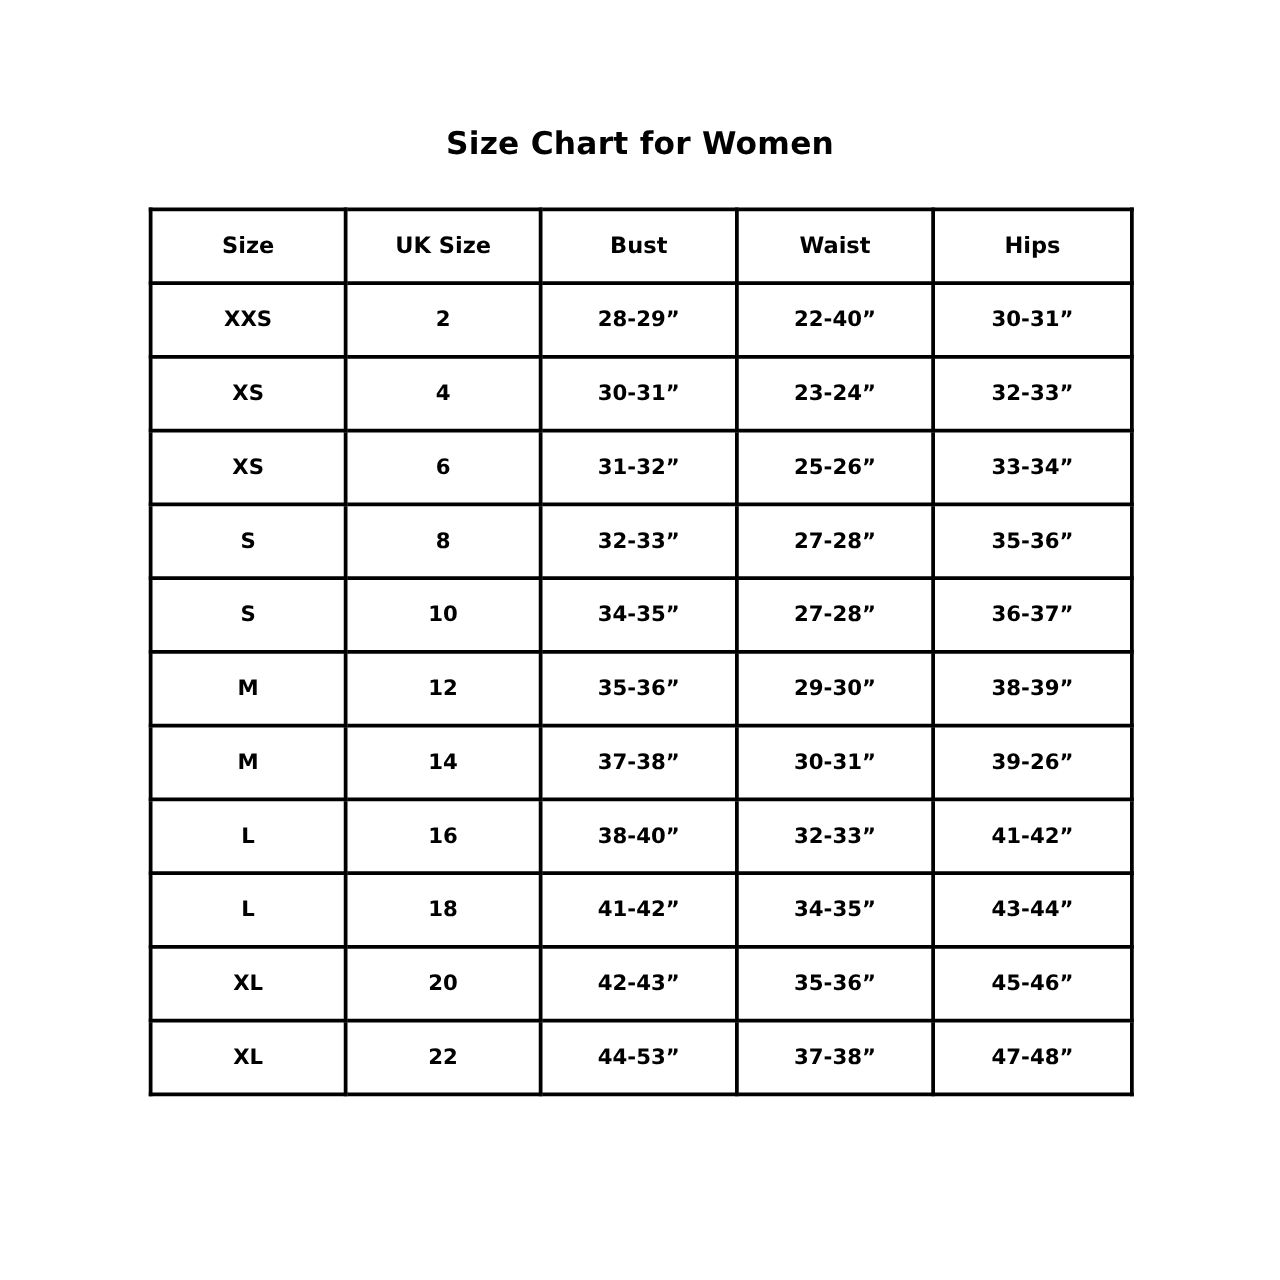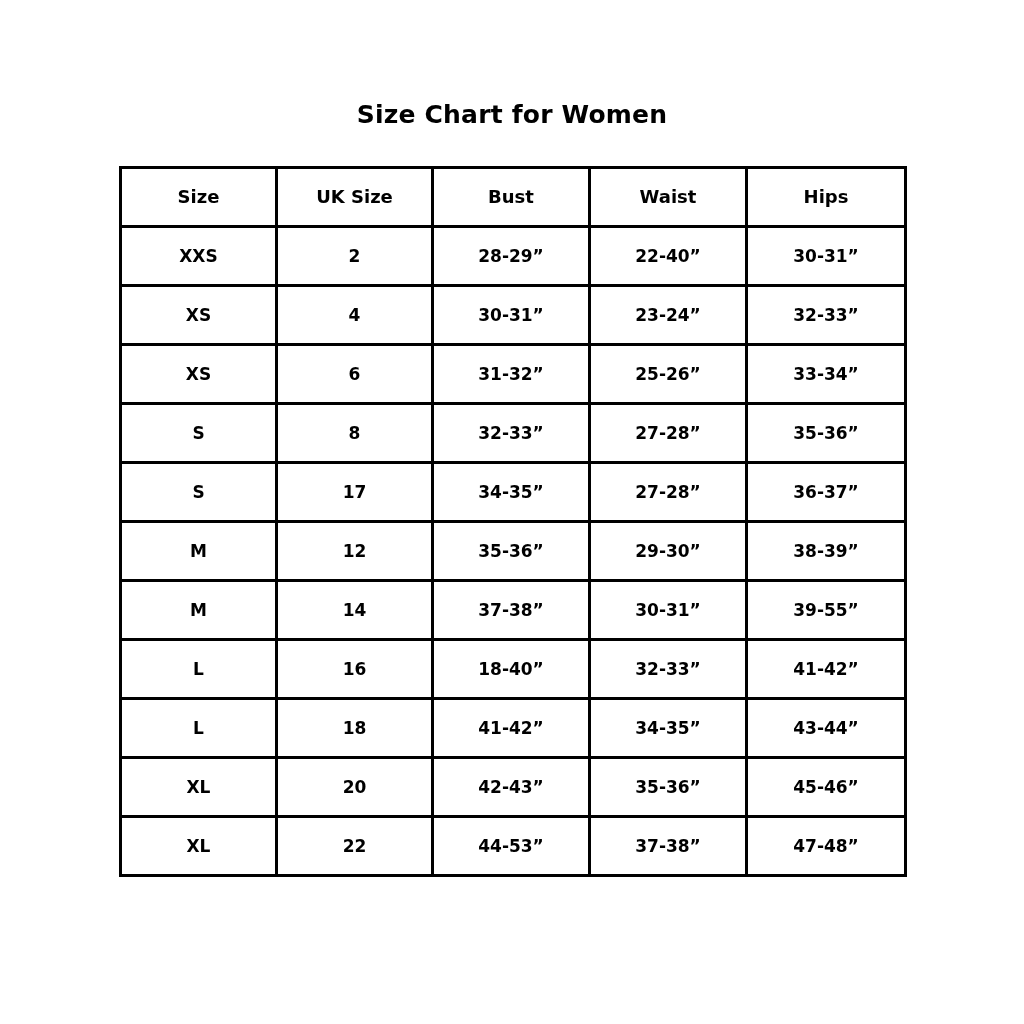--- a/index.html
+++ b/index.html
@@ -112,43 +112,43 @@
         </tr>
         <tr>
           <td>S</td>
           <td>8</td>
           <td>32-33”</td>
           <td>27-28”</td>
           <td>35-36”</td>
         </tr>
         <tr>
           <td>S</td>
-          <td>17</td>
+          <td>10</td>
           <td>34-35”</td>
           <td>27-28”</td>
           <td>36-37”</td>
         </tr>
         <tr>
           <td>M</td>
           <td>12</td>
           <td>35-36”</td>
           <td>29-30”</td>
           <td>38-39”</td>
         </tr>
         <tr>
           <td>M</td>
           <td>14</td>
           <td>37-38”</td>
           <td>30-31”</td>
-          <td>39-55”</td>
+          <td>39-26”</td>
         </tr>
         <tr>
           <td>L</td>
           <td>16</td>
-          <td>18-40”</td>
+          <td>38-40”</td>
           <td>32-33”</td>
           <td>41-42”</td>
         </tr>
         <tr>
           <td>L</td>
           <td>18</td>
           <td>41-42”</td>
           <td>34-35”</td>
           <td>43-44”</td>
         </tr>

